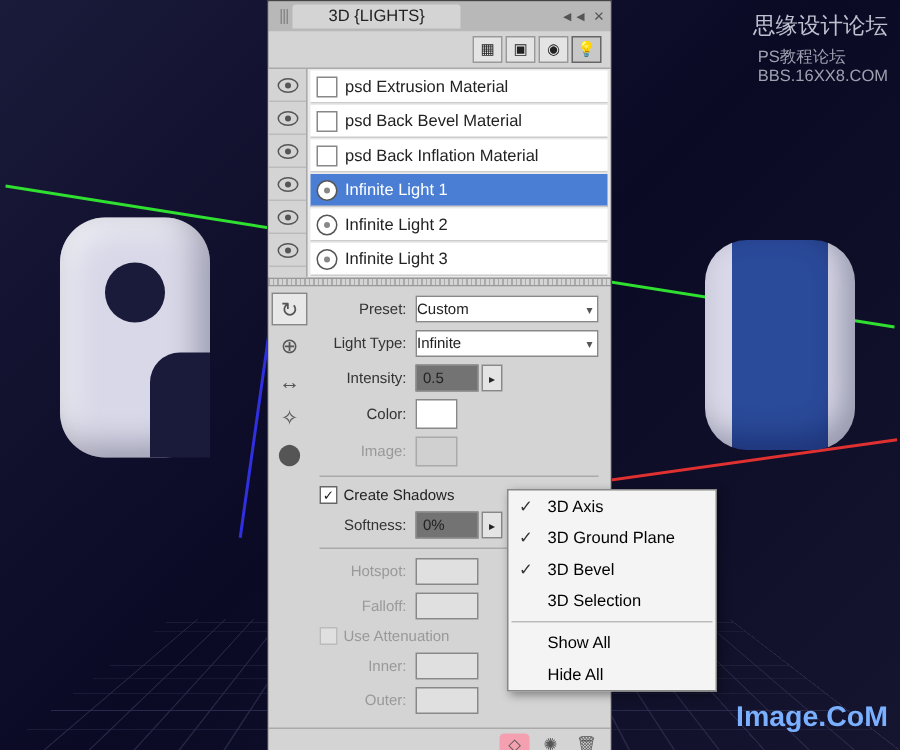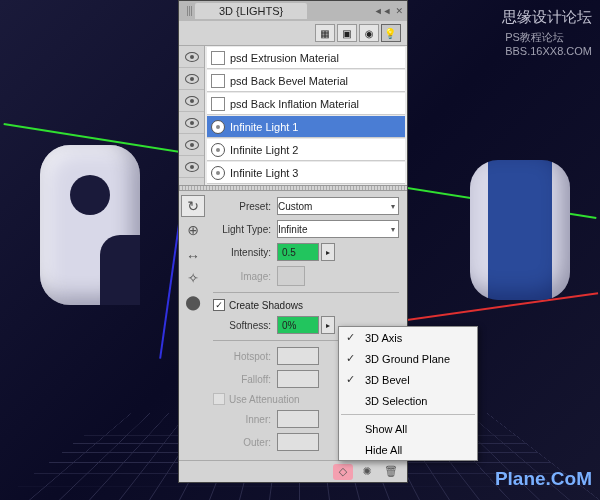--- a/index.html
+++ b/index.html
@@ -60,21 +60,21 @@
   .tool-btn { width: 24px; height: 22px; background: #d4d4d4; border: 1px solid transparent; display: flex; align-items: center; justify-content: center; }
   .tool-btn.sel { background: #e8e8e8; border-color: #888; }
   .tool-glyph { font-size: 14px; color: #555; }
   
   .props-main { flex: 1; padding: 6px 8px 4px 4px; }
   .prop-row { display: flex; align-items: center; margin-bottom: 5px; font-size: 10px; }
   .prop-label { width: 64px; text-align: right; padding-right: 6px; color: #333; }
   .prop-label.dim { color: #999; }
   .dropdown { flex: 1; height: 18px; background: #fff; border: 1px solid #888; display: flex; align-items: center; padding: 0 0; font-size: 10px; position: relative; }
   .dropdown::after { content: '▾'; position: absolute; right: 3px; font-size: 8px; color: #555; }
-  .num-input { width: 42px; height: 18px; background: #22c55e; border: 1px solid #888; display: flex; align-items: center; padding: 0 4px; font-size: 10px; }
+  .num-input { width: 42px; height: 18px; background: #737373; border: 1px solid #888; display: flex; align-items: center; padding: 0 4px; font-size: 10px; }
   .num-input.dim { background: #e0e0e0; color: #aaa; }
   .arrow-btn { width: 14px; height: 18px; border: 1px solid #888; background: #e4e4e4; font-size: 8px; display: flex; align-items: center; justify-content: center; margin-left: 2px; }
   .color-swatch { width: 28px; height: 20px; background: #fff; border: 1px solid #888; }
   .img-thumb { width: 28px; height: 20px; background: #d0d0d0; border: 1px solid #aaa; }
   .checkbox { width: 12px; height: 12px; border: 1px solid #666; background: #fff; display: inline-flex; align-items: center; justify-content: center; font-size: 9px; margin-right: 4px; }
   .checkbox.dim { border-color: #bbb; background: #e0e0e0; }
   .sect-divide { height: 1px; background: #aaa; margin: 6px 0; }
   
   .panel-footer { height: 22px; background: #d4d4d4; border-top: 1px solid #aaa; display: flex; align-items: center; justify-content: flex-end; gap: 4px; padding: 0 6px; }
   .footer-btn { width: 20px; height: 16px; display: flex; align-items: center; justify-content: center; font-size: 11px; color: #555; }
@@ -105,21 +105,21 @@
     <div class="s-shape"></div>
   </div>
   <div class="axis-widget"></div>
 </div>
 
 <div class="wm1">思缘设计论坛</div>
 <div class="wm2">
   <span>PS教程论坛</span><br>
   <span>BBS.16XX8.COM</span>
 </div>
-<div class="wm3">Plane.CoM</div>
+<div class="wm3">Image.CoM</div>
 
 <div class="panel">
   <div class="panel-tabs">
     <div class="tab-handle">
         <span></span>
         <span></span>
         <span></span>
       </div>
     <div class="tab">3D {LIGHTS}</div>
     <div class="tab-close">
@@ -212,20 +212,24 @@
       <div class="prop-row">
         <div class="prop-label">Light Type:</div>
         <div class="dropdown">Infinite</div>
       </div>
       <div class="prop-row">
         <div class="prop-label">Intensity:</div>
         <div class="num-input">0.5</div>
         <div class="arrow-btn">▸</div>
       </div>
       <div class="prop-row">
+        <div class="prop-label">Color:</div>
+        <div class="color-swatch"></div>
+      </div>
+      <div class="prop-row">
         <div class="prop-label dim">Image:</div>
         <div class="img-thumb"></div>
       </div>
       <div class="sect-divide"></div>
       <div class="prop-row">
         <div class="checkbox">✓</div>
         <span>Create Shadows</span>
       </div>
       <div class="prop-row">
         <div class="prop-label">Softness:</div>

